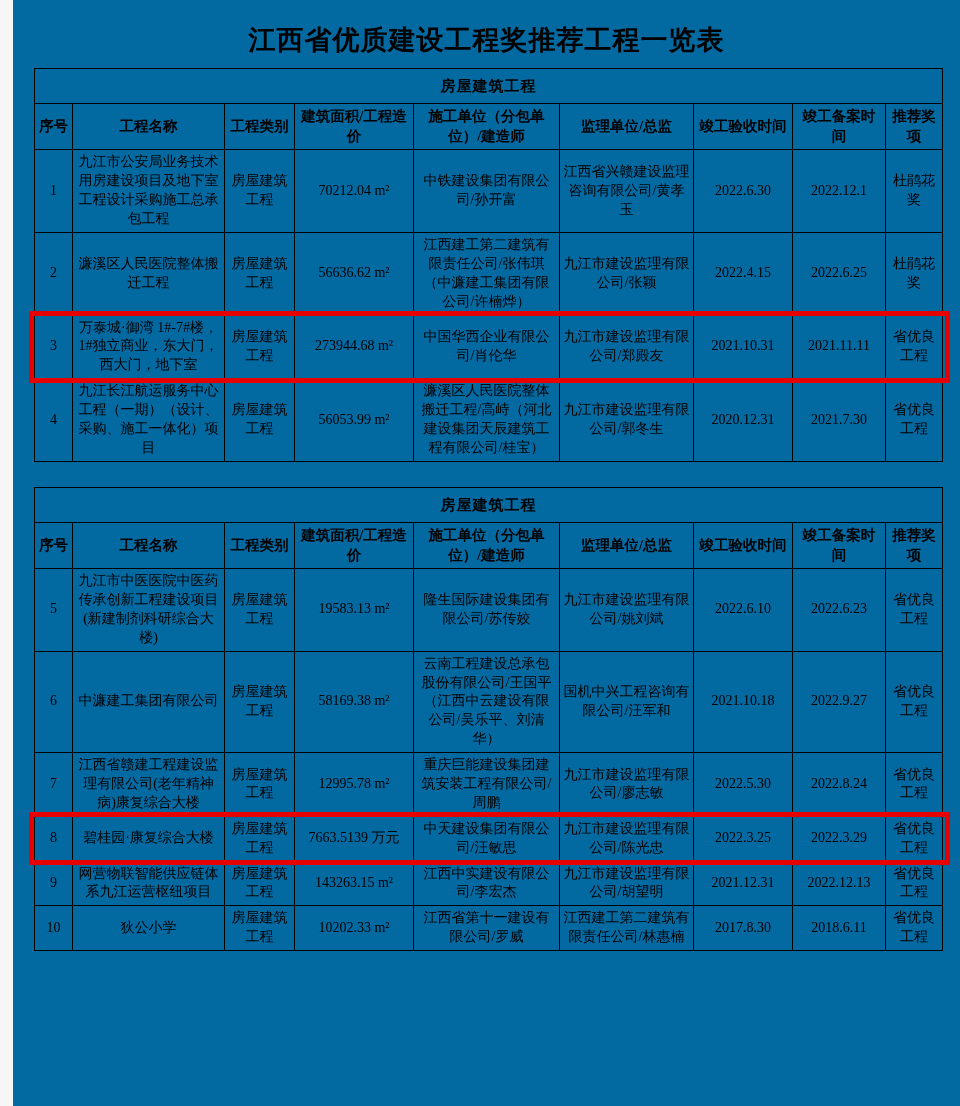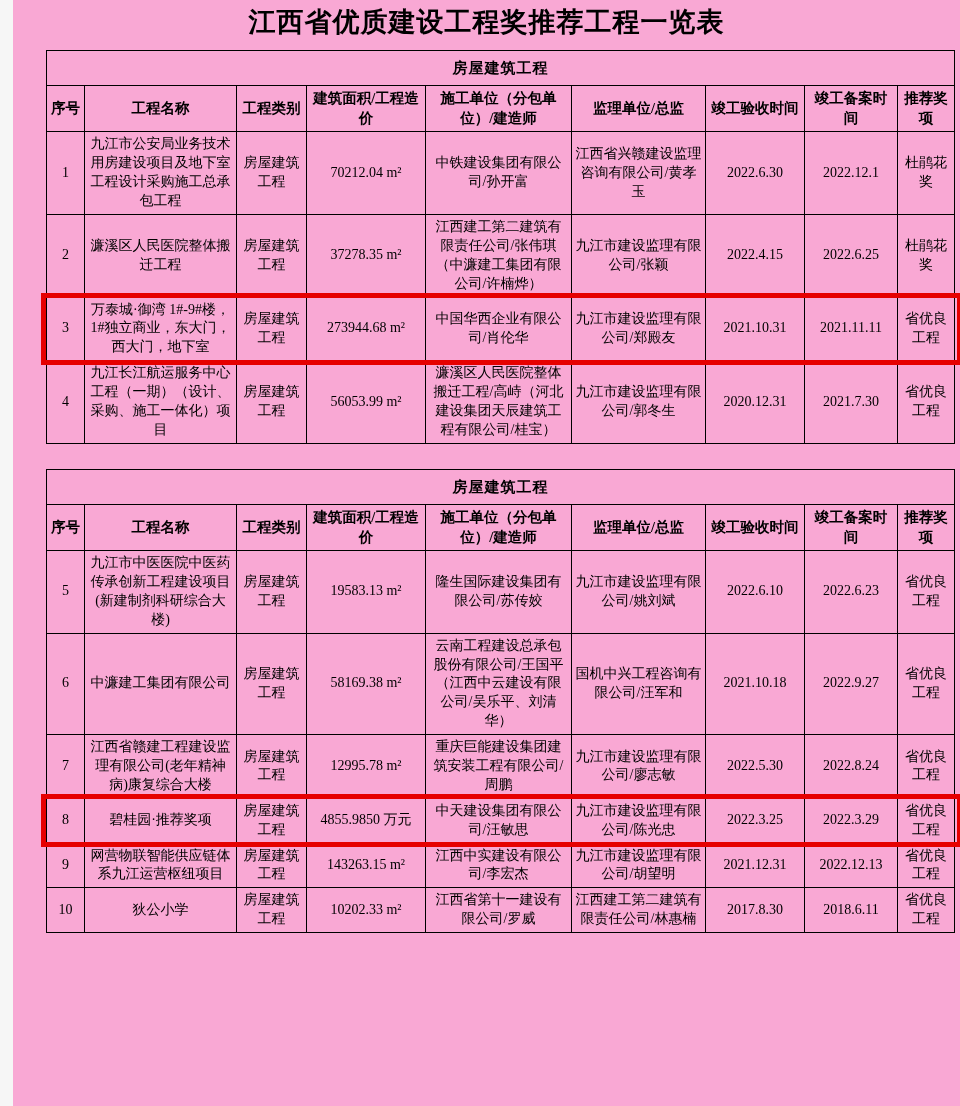--- a/index.html
+++ b/index.html
@@ -6,34 +6,34 @@
   html, body {
     background: #f6f6f6;
     font-family: "Liberation Serif", "DejaVu Serif", serif;
     color: #000;
   }
   .page {
     position: relative;
     width: 947px;
     min-height: 1106px;
     margin-left: 13px;
-    background: #f9a8d4;
-    padding-top: 4px;
+    background: #0369a1;
+    padding-top: 22px;
   }
   .doc-title {
     text-align: center;
     font-size: 27px;
     font-weight: bold;
     letter-spacing: 1px;
     margin-bottom: 10px;
     font-family: "Liberation Sans", "DejaVu Sans", sans-serif;
   }
   .table-wrap {
     position: relative;
-    margin-left: 33px;
+    margin-left: 21px;
     width: 908px;
   }
   .table-wrap.second { margin-top: 25px; }
   table {
     border-collapse: collapse;
     table-layout: fixed;
     width: 908px;
   }
   th, td {
     border: 1px solid #000;
@@ -113,31 +113,31 @@
             <td>中铁建设集团有限公司/孙开富</td>
             <td>江西省兴赣建设监理咨询有限公司/黄孝玉</td>
             <td>2022.6.30</td>
             <td>2022.12.1</td>
             <td>杜鹃花奖</td>
           </tr>
           <tr>
             <td>2</td>
             <td>濂溪区人民医院整体搬迁工程</td>
             <td>房屋建筑工程</td>
-            <td>37278.35 m²</td>
+            <td>56636.62 m²</td>
             <td>江西建工第二建筑有限责任公司/张伟琪
 （中濂建工集团有限公司/许楠烨）</td>
             <td>九江市建设监理有限公司/张颖</td>
             <td>2022.4.15</td>
             <td>2022.6.25</td>
             <td>杜鹃花奖</td>
           </tr>
           <tr>
             <td>3</td>
-            <td>万泰城·御湾 1#-9#楼，1#独立商业，东大门，西大门，地下室</td>
+            <td>万泰城·御湾 1#-7#楼，1#独立商业，东大门，西大门，地下室</td>
             <td>房屋建筑工程</td>
             <td>273944.68 m²</td>
             <td>中国华西企业有限公司/肖伦华</td>
             <td>九江市建设监理有限公司/郑殿友</td>
             <td>2021.10.31</td>
             <td>2021.11.11</td>
             <td>省优良工程</td>
           </tr>
           <tr>
             <td>4</td>
@@ -213,23 +213,23 @@
             <td>房屋建筑工程</td>
             <td>12995.78 m²</td>
             <td>重庆巨能建设集团建筑安装工程有限公司/周鹏</td>
             <td>九江市建设监理有限公司/廖志敏</td>
             <td>2022.5.30</td>
             <td>2022.8.24</td>
             <td>省优良工程</td>
           </tr>
           <tr>
             <td>8</td>
-            <td>碧桂园·推荐奖项</td>
-            <td>房屋建筑工程</td>
-            <td>4855.9850 万元</td>
+            <td>碧桂园·康复综合大楼</td>
+            <td>房屋建筑工程</td>
+            <td>7663.5139 万元</td>
             <td>中天建设集团有限公司/汪敏思</td>
             <td>九江市建设监理有限公司/陈光忠</td>
             <td>2022.3.25</td>
             <td>2022.3.29</td>
             <td>省优良工程</td>
           </tr>
           <tr>
             <td>9</td>
             <td>网营物联智能供应链体系九江运营枢纽项目</td>
             <td>房屋建筑工程</td>

